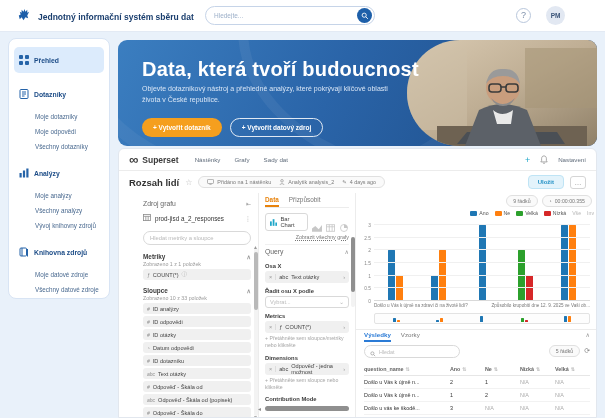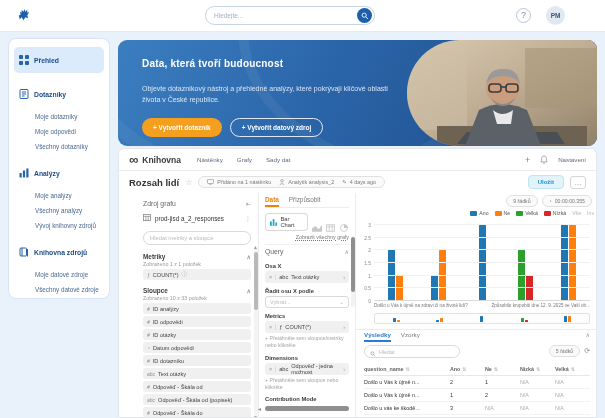--- a/index.html
+++ b/index.html
@@ -22,21 +22,21 @@
   .side-sec { display:flex; align-items:center; gap:5px; padding:4px 5px; border-radius:5px; margin-bottom:2px; cursor:pointer; }
   .side-sec .lbl { font-size:6.8px; font-weight:bold; color:#1c4c87; white-space:nowrap; }
   .side-sec.active { background:#dcebfc; }
   .side-sub { font-size:6.3px; color:#49698f; padding:4px 0 4px 21px; white-space:nowrap; cursor:pointer; }
   .side-gap { height:6px; }
 
   
   .hero { position:absolute; left:118px; top:40px; width:479px; height:106px; border-radius:9px; background:linear-gradient(115deg,#3b7ec0 0%, #2a64a8 45%, #1c4a84 100%); overflow:hidden; }
   .hero-swoosh { position:absolute; left:-40px; top:-110px; width:420px; height:260px; border:14px solid rgba(255,255,255,0.05); border-radius:50%; }
   .hero-swoosh2 { position:absolute; left:120px; top:-160px; width:420px; height:300px; border:10px solid rgba(255,255,255,0.06); border-radius:50%; }
-  .hero-title { position:absolute; left:24px; top:18px; font-size:10px; font-weight:bold; color:#ffffff; letter-spacing:0.2px; }
+  .hero-title { position:absolute; left:24px; top:18px; font-size:20px; font-weight:bold; color:#ffffff; letter-spacing:0.2px; }
   .hero-sub { position:absolute; left:24px; top:44px; width:255px; font-size:7px; line-height:1.55; color:#d9e6f6; }
   .hero-btns { position:absolute; left:24px; top:78px; display:flex; gap:8px; }
   .btn-orange { background:#f59f1e; color:#fff; border:none; border-radius:11px; font-size:6.5px; font-weight:bold; padding:5px 11px; cursor:pointer; font-family:inherit; }
   .btn-ghost { background:transparent; color:#fff; border:1px solid rgba(255,255,255,0.85); border-radius:11px; font-size:6.5px; font-weight:bold; padding:5px 11px; cursor:pointer; font-family:inherit; }
   .hero-photo { position:absolute; right:0; top:0; width:190px; height:106px; border-radius:53px 0 0 53px; overflow:hidden; }
 
   
   .ss-card { position:absolute; left:118px; top:148px; width:479px; height:270px; background:#fff; border:1px solid #e2e7ee; border-radius:6px 6px 0 0; overflow:hidden; }
   .ss-topnav { position:absolute; left:0; top:0; width:100%; height:22px; border-bottom:1px solid #ececec; display:flex; align-items:center; padding:0 10px; }
   .ss-logo { display:flex; align-items:center; gap:4px; margin-right:16px; }
@@ -136,20 +136,21 @@
 </head>
 <body>
 
 <div class="top-header">
   <div class="brand">
     <span>
       <svg width="15" height="15" viewBox="0 0 16 16">
           <path d="M4 13 L3 9 L5 8 L4 5 L6 6 L6 3 L8 5 L9 2 L10 5 L12 3 L12 6 L14 5 L12 9 L13 12 L10 11 L8 14 L6 11 Z" fill="#1d5fa9"></path>
         </svg>
     </span>
+    <span class="brand-title">Jednotný informační systém sběru dat</span>
   </div>
   <div class="hdr-search">
     <input placeholder="Hledejte..." style="">
     <button class="hdr-search-btn">
       <span>
         <svg width="8" height="8" viewBox="0 0 10 10">
             <circle cx="4" cy="4" r="2.6" fill="none" stroke="#fff" stroke-width="1.1"></circle>
             <line x1="6" y1="6" x2="8.6" y2="8.6" stroke="#fff" stroke-width="1.1"></line>
           </svg>
       </span>
@@ -243,21 +244,21 @@
     <button class="btn-orange">+  Vytvořit dotazník</button>
     <button class="btn-ghost">+  Vytvořit datový zdroj</button>
   </div>
 </section>
 
 <section class="ss-card">
 
   <div class="ss-topnav">
     <div class="ss-logo">
       <span class="ss-inf">∞</span>
-      <span class="ss-logo-txt">Knihovna</span>
+      <span class="ss-logo-txt">Superset</span>
     </div>
     <span class="ss-nav-item">Nástěnky</span>
     <span class="ss-nav-item">Grafy</span>
     <span class="ss-nav-item">Sady dat</span>
     <div class="ss-nav-right">
       <span class="ss-plus">+</span>
       <span class="ss-bell">
         <svg width="8" height="9" viewBox="0 0 10 11">
             <path d="M5 1 C3 1 2 2.5 2 4.5 L2 7 L1 8.5 L9 8.5 L8 7 L8 4.5 C8 2.5 7 1 5 1 Z M4 9.5 a1 1 0 0 0 2 0" fill="none" stroke="#8a8a8a" stroke-width="0.9"></path>
           </svg>

